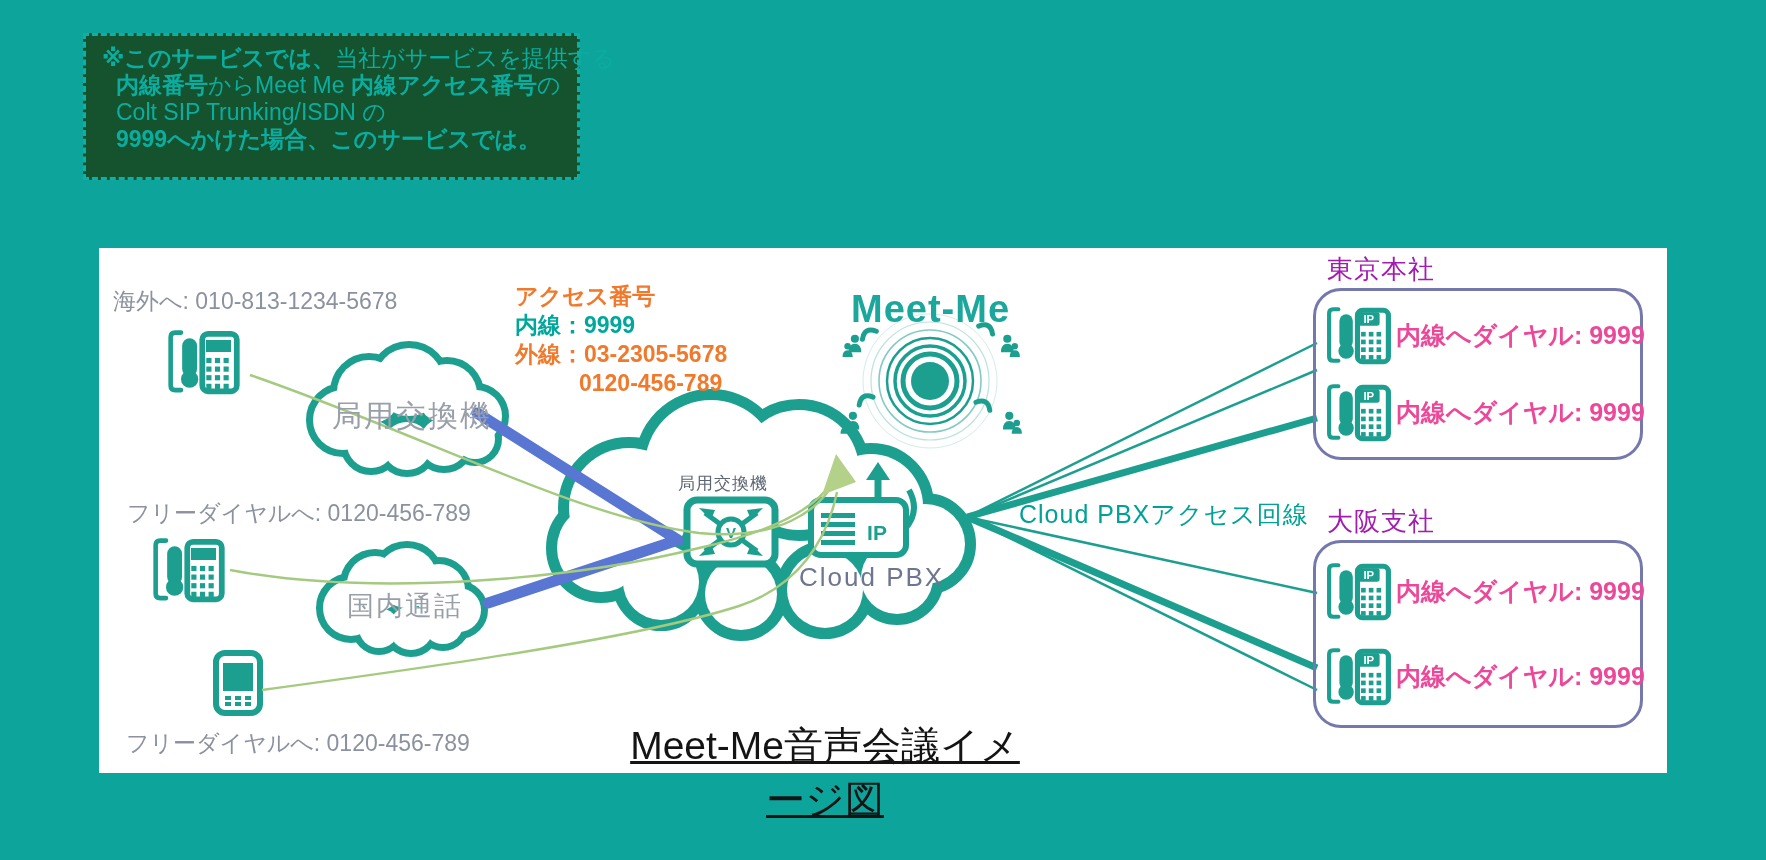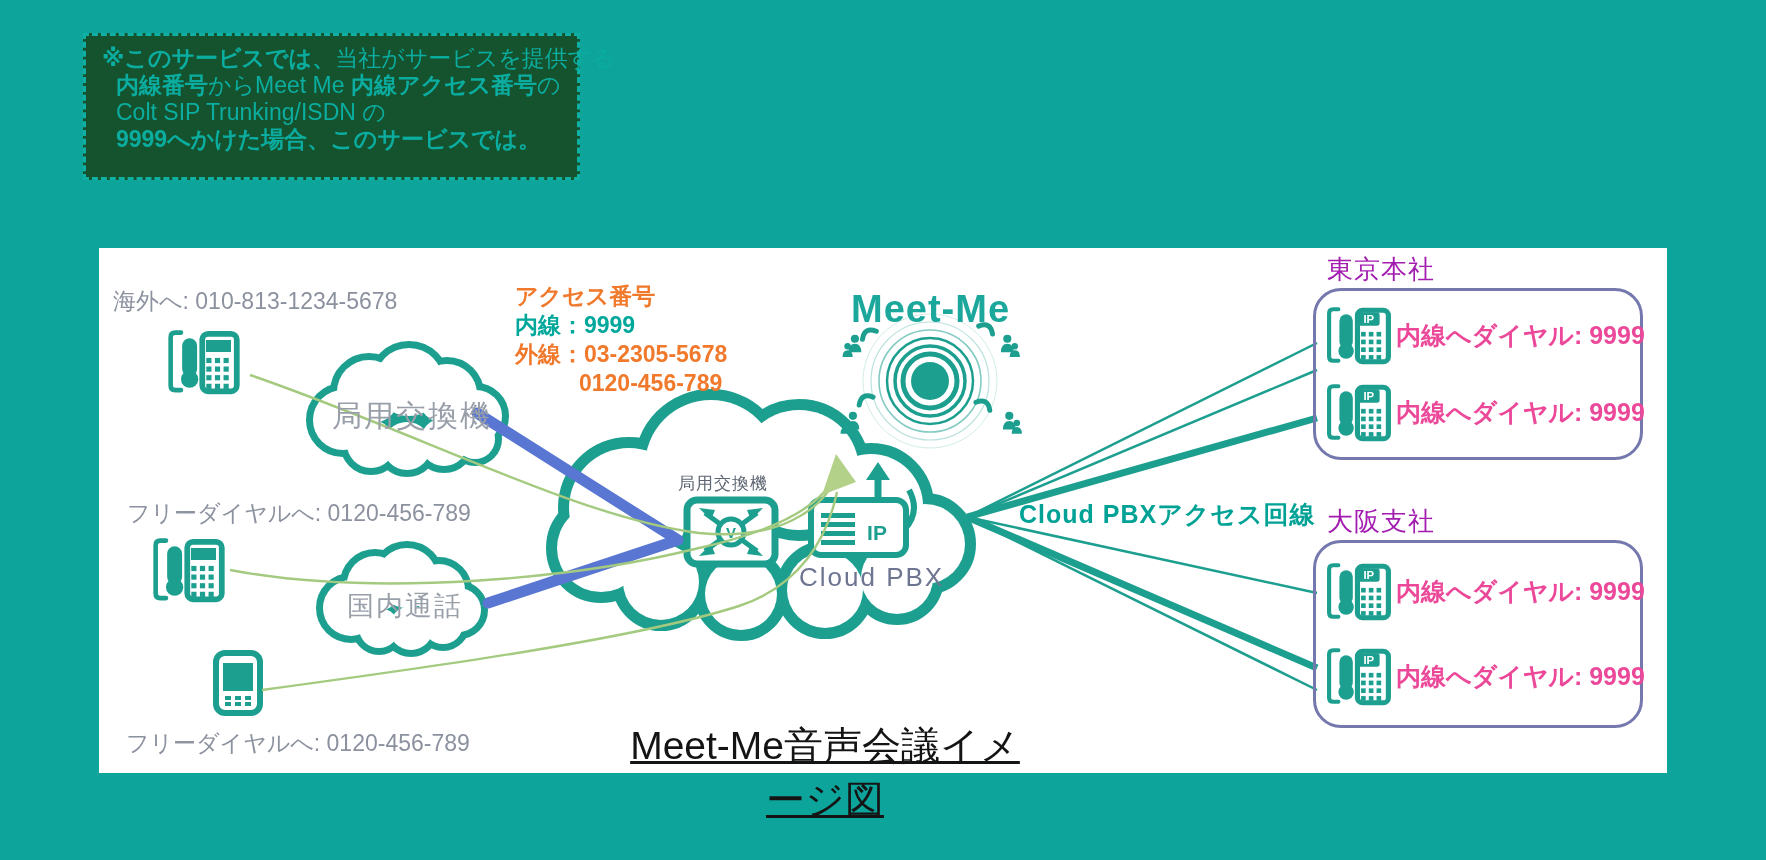--- a/index.html
+++ b/index.html
@@ -24,21 +24,21 @@
   .panel .lbl{position:absolute;white-space:nowrap;}
   .gray-lbl{color:#8b919e;font-size:23px;}
   .cloud-txt{color:#999fa9;letter-spacing:2px;text-align:center;}
   .access-box{position:absolute;left:416px;top:34px;font-size:23px;font-weight:bold;line-height:29px;}
   .acc-orange{color:#f0792c;}
   .acc-teal{color:#00a79b;}
   .acc-indent{padding-left:64px;}
   .meetme-title{position:absolute;left:752px;top:28px;font-size:38px;font-weight:bold;color:#1ba79b;letter-spacing:1px;margin-top:12px;}
   .switch-lbl{position:absolute;left:579px;top:224px;font-size:17px;color:#5d6572;letter-spacing:1px;text-align:center;}
   .pbx-lbl{position:absolute;left:700px;top:314px;font-size:26px;color:#6e7590;letter-spacing:2px;}
-  .accessline-lbl{position:absolute;left:920px;top:250px;font-size:25px;font-weight:bold;color:#00a296;letter-spacing:1px;}
+  .accessline-lbl{position:absolute;left:920px;top:250px;font-size:25px;font-weight:normal;color:#00a296;letter-spacing:1px;}
   .office-name{position:absolute;font-size:26px;color:#a21caf;letter-spacing:1px;}
   .office-box{
     position:absolute;width:330px;border:3px solid #7478ad;border-radius:28px;box-sizing:border-box;
     display:flex;flex-direction:column;justify-content:space-around;padding:6px 10px;
   }
   .office-row{display:flex;align-items:center;gap:4px;}
   .ipphone-icon{width:66px;height:62px;flex:0 0 auto;}
   .ip-badge-text{font:bold 11px "Liberation Sans",sans-serif;fill:#ffffff;text-anchor:middle;}
   .dial-label{color:#ec4899;font-size:25px;font-weight:bold;white-space:nowrap;}
   .footer-title{

